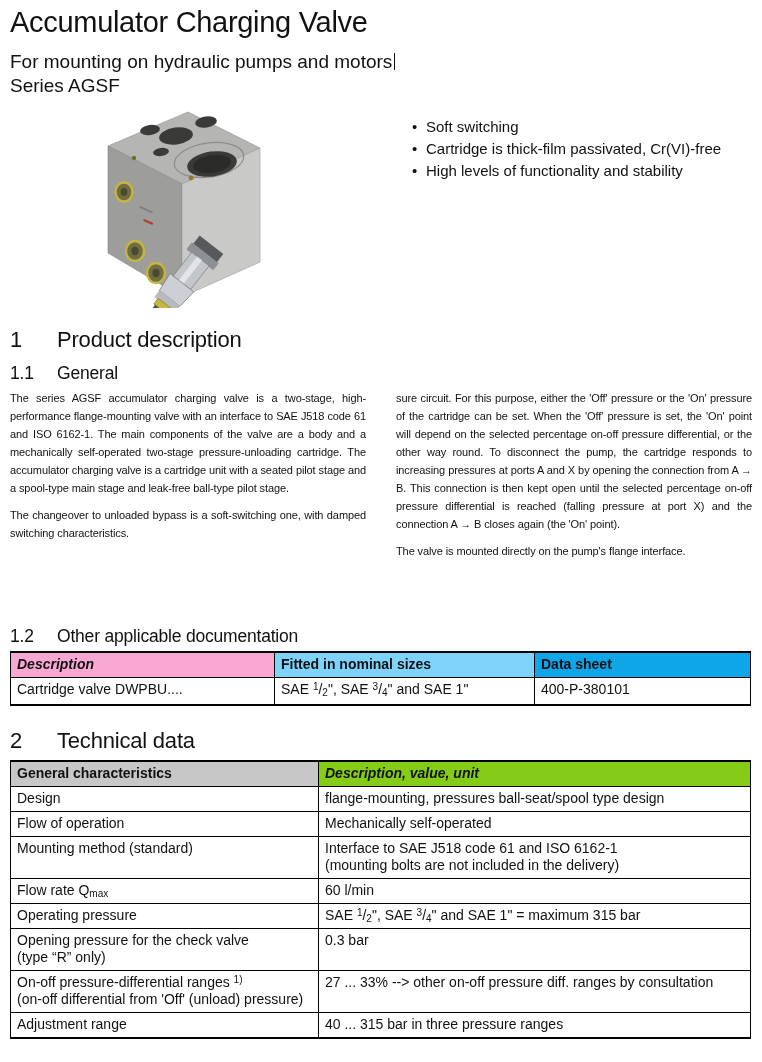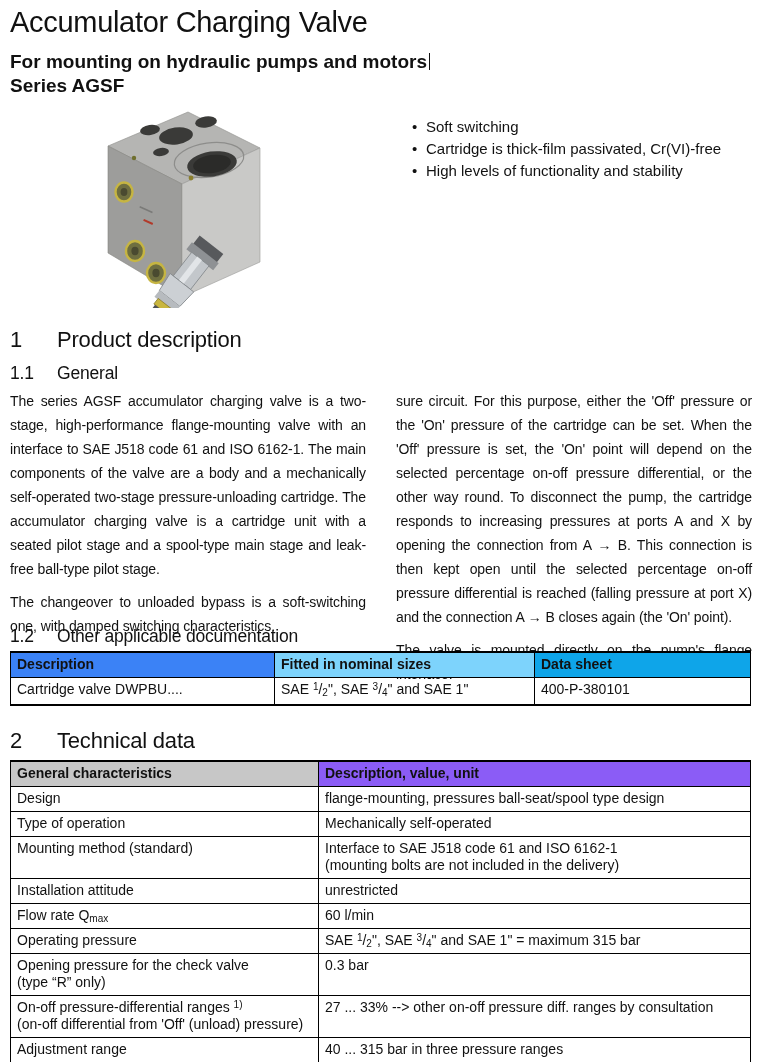--- a/index.html
+++ b/index.html
@@ -4,38 +4,38 @@
 <style>
   * { margin:0; padding:0; box-sizing:border-box; }
   html,body { background:#e8e8e8; }
   .page {
     position:relative; width:762px; height:1062px; margin:0 auto;
     background:#ffffff; color:#111;
     font-family:"Liberation Sans", sans-serif;
     overflow:hidden;
   }
   .doc-title { position:absolute; top:6px; left:10px; font-size:29px; font-weight:400; letter-spacing:-0.3px; }
-  .doc-subtitle { position:absolute; top:50px; left:10px; font-size:19px; line-height:24px; font-weight:700; }
+  .doc-subtitle { position:absolute; top:50px; left:10px; font-size:19px; line-height:24px; font-weight:400; }
   .caret { display:inline-block; width:1px; height:17px; background:#111; margin-left:2px; vertical-align:-2px; }
 
   .hero-figure { position:absolute; top:100px; left:88px; width:186px; height:208px; }
   .features { position:absolute; top:116px; left:412px; width:340px; list-style:none; }
   .features li { font-size:15px; line-height:22px; position:relative; padding-left:14px; }
   .features li .bullet { position:absolute; left:0; top:0; font-size:15px; }
 
   .sec-head { position:absolute; left:10px; display:flex; align-items:baseline; }
   .sec-head .num { width:47px; flex:0 0 47px; }
   .h-big { font-size:22px; font-weight:400; letter-spacing:-0.2px; }
   .h-sub { font-size:17.5px; font-weight:400; letter-spacing:-0.2px; }
   #sec1 { top:327px; }
   #sec1-1 { top:363px; }
   #sec1-2 { top:626px; }
   #sec2 { top:728px; }
 
-  .col { position:absolute; top:389px; width:356px; font-size:14px; line-height:24px; text-align:justify; letter-spacing:-0.1px; }
+  .col { position:absolute; top:389px; width:356px; font-size:11px; line-height:18px; text-align:justify; letter-spacing:-0.1px; }
   .col p { margin-bottom:9px; }
   #col-left { left:10px; }
   #col-right { left:396px; }
 
   table { border-collapse:collapse; table-layout:fixed; width:740px; font-size:14px; }
   .doc-table { position:absolute; top:651px; left:10px; }
   .tech-table { position:absolute; top:760px; left:10px; }
   table { border-top:2px solid #000; border-bottom:2px solid #000; }
   th, td { border:1px solid #000; text-align:left; vertical-align:top; padding:3px 6px 4px 6px; line-height:17px; }
   th { font-weight:700; height:24px; }
@@ -131,21 +131,21 @@
   </div>
 
   <table class="doc-table">
     <colgroup>
         <col style="width:264px">
         <col style="width:260px">
         <col style="width:216px">
       </colgroup>
     <tbody>
         <tr>
-      <th class="thead-cell" style="background: #3b82f6;">Description</th>
+      <th class="thead-cell" style="background: #f9a8d4; font-style: italic;">Description</th>
       <th class="thead-cell" style="background: #7dd3fc;">Fitted in nominal sizes</th>
       <th class="thead-cell" style="background: #0ea5e9;">Data sheet</th>
     </tr>
     <tr>
       <td>Cartridge valve DWPBU....</td>
       <td>SAE <sup>1</sup>/<sub>2</sub>", SAE <sup>3</sup>/<sub>4</sub>" and SAE 1"</td>
       <td>400-P-380101</td>
     </tr>
   </tbody>
     </table>
@@ -156,39 +156,35 @@
   </div>
 
   <table class="tech-table">
     <colgroup>
         <col style="width:308px">
         <col style="width:432px">
       </colgroup>
     <tbody>
         <tr>
       <th class="thead-cell" style="background: rgb(199, 199, 199);">General characteristics</th>
-      <th class="thead-cell" style="background: #8b5cf6;">Description, value, unit</th>
+      <th class="thead-cell" style="background: #84cc16; font-style: italic;">Description, value, unit</th>
     </tr>
     <tr>
       <td>Design</td>
       <td>flange-mounting, pressures ball-seat/spool type design</td>
     </tr>
     <tr>
-      <td>Type of operation</td>
+      <td>Flow of operation</td>
       <td>Mechanically self-operated</td>
     </tr>
     <tr>
       <td>Mounting method (standard)</td>
       <td>Interface to SAE J518 code 61 and ISO 6162-1<br>(mounting bolts are not included in the delivery)</td>
     </tr>
     <tr>
-      <td>Installation attitude</td>
-      <td>unrestricted</td>
-    </tr>
-    <tr>
       <td>Flow rate Q<sub>max</sub></td>
       <td>60 l/min</td>
     </tr>
     <tr>
       <td>Operating pressure</td>
       <td>SAE <sup>1</sup>/<sub>2</sub>", SAE <sup>3</sup>/<sub>4</sub>" and SAE 1" = maximum 315 bar</td>
     </tr>
     <tr>
       <td>Opening pressure for the check valve<br>(type “R” only)</td>
       <td>0.3 bar</td>

